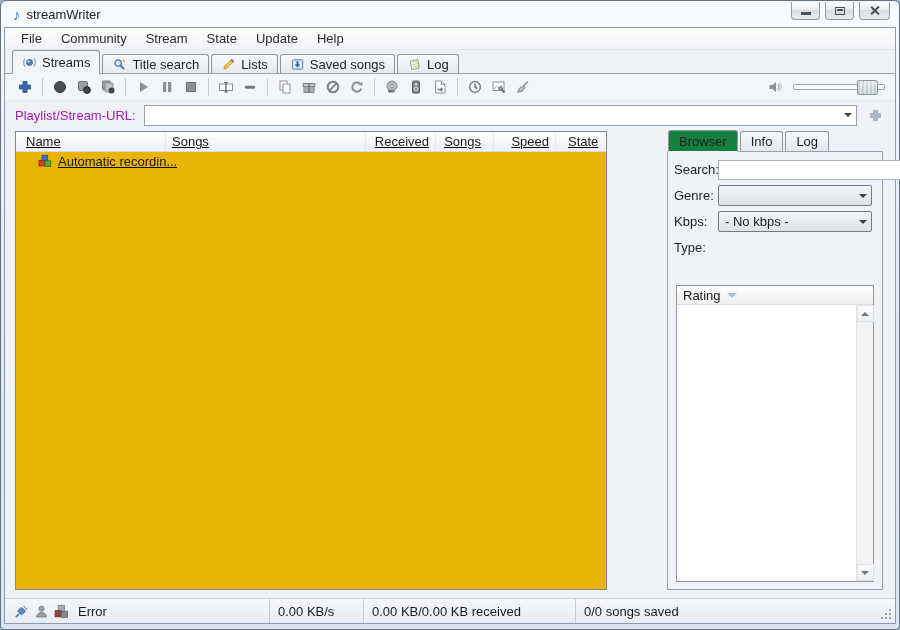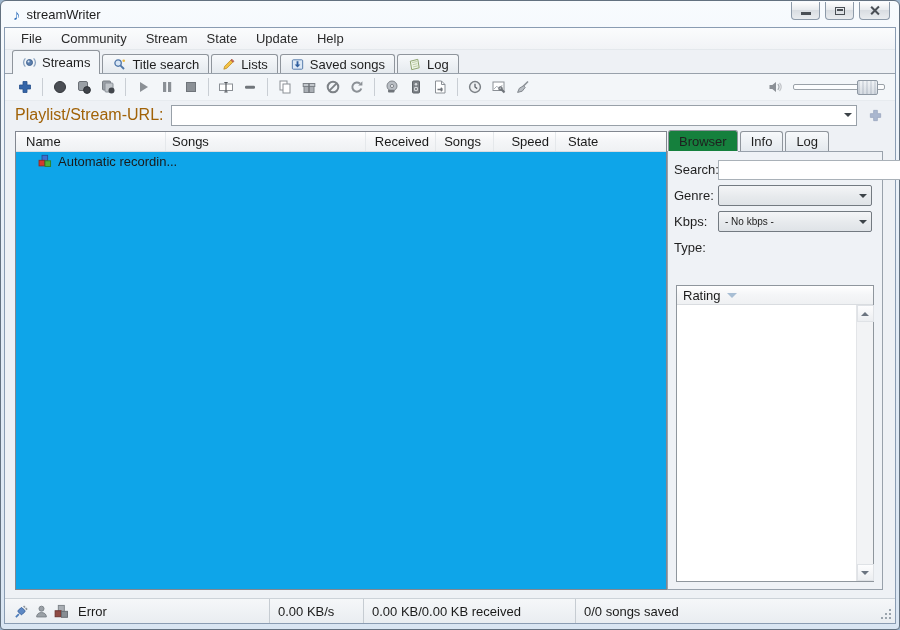--- a/index.html
+++ b/index.html
@@ -47,30 +47,30 @@
   .tbtn { width:24px; height:23px; display:flex; align-items:center; justify-content:center; border-radius:2px; }
   .tbtn svg { width:16px; height:16px; }
   .tsep { width:1px; height:18px; background:#c9ced4; margin:0 5px; }
   .vol { margin-left:auto; display:flex; align-items:center; gap:10px; }
   .vol-track { width:92px; height:6px; border:1px solid #9aa1a8; background:#fcfdfe; border-radius:2px; position:relative; }
   .vol-thumb { position:absolute; top:-5px; width:21px; height:15px; border:1px solid #8d97a2; border-radius:2px;
     background:repeating-linear-gradient(90deg,#dde1e6 0 2px,#f4f6f8 2px 4px), linear-gradient(#fbfcfd,#dfe3e8);
     background-blend-mode:multiply; }
   
   .urlrow { height:28px; display:flex; align-items:center; padding:0 10px; gap:8px; }
-  .url-label { font-size:16px; color:#a16207; white-space:nowrap; }
+  .url-label { font-size:13px; color:#a21caf; white-space:nowrap; }
   .combo { flex:1; height:21px; border:1px solid #98a0a8; background:#fff; display:flex; align-items:center; }
   .combo input { flex:1; border:none; outline:none; height:17px; font:13px "Liberation Sans",sans-serif; padding:0 4px; }
   .combo-arrow { width:17px; height:100%; display:flex; align-items:center; justify-content:center; }
   .arrow-down { width:0; height:0; border-left:4px solid transparent; border-right:4px solid transparent; border-top:4px solid #3c4348; }
   .url-add { width:20px; display:flex; justify-content:center; }
   .url-add svg { width:15px; height:15px; }
   
   .content { flex:1; position:relative; }
-  .stream-list { position:absolute; left:10px; top:2px; width:652px; bottom:8px; border:1px solid #828790; background:#0ea5e9; }
+  .stream-list { position:absolute; left:10px; top:2px; width:592px; bottom:8px; border:1px solid #828790; background:#eab308;text-decoration:underline; }
   .lv-header { height:20px; display:flex; background:linear-gradient(#ffffff,#f5f6f8 45%,#eff1f3); border-bottom:1px solid #d9dce0; font-size:13px; color:#1a1a1a; }
   .lv-header > div { display:flex; align-items:center; border-right:1px solid #e5e8eb; }
   .c-name { width:150px; padding-left:10px; }
   .c-title { width:200px; padding-left:6px; }
   .c-received { width:70px; justify-content:flex-end; padding-right:6px; }
   .c-songs { width:58px; justify-content:flex-end; padding-right:12px; }
   .c-speed { width:62px; justify-content:flex-end; padding-right:6px; }
   .c-state { flex:1; padding-left:12px; border-right:none !important; }
   .lv-row { height:18px; display:flex; align-items:center; font-size:13px; color:#1a1a1a; }
   .row-name { width:350px; display:flex; align-items:flex-start; padding-left:22px; gap:6px; overflow:hidden; }
@@ -81,21 +81,21 @@
   .sp-tabs { height:20px; display:flex; padding-left:1px; position:relative; z-index:2; }
   .sp-tab { height:20px; padding:0 10px; display:flex; align-items:center; font-size:13px; color:#1f1f1f;
     border:1px solid #8f959c; border-bottom:none; border-radius:3px 3px 0 0; background:linear-gradient(#f7f9fb,#e4e9ee); margin-right:2px; }
   .sp-tab.active { background:#15803d; box-shadow:0 1px 0 #eff2f6; height:21px; margin-top:-1px; }
   .sp-page { position:absolute; top:20px; left:0; right:0; bottom:0; border:1px solid #98a1ab; background:#eff2f6; padding:7px 6px 6px 6px; }
   .field-row { display:flex; align-items:center; margin-bottom:5px; height:21px; }
   .field-label { width:44px; font-size:13px; color:#1f1f1f; flex:none; }
   .txt-input { flex:1; height:20px; border:1px solid #a9b1b8; background:#fff; font:13px "Liberation Sans",sans-serif; padding:0 4px; outline:none; }
   .sel { flex:1; height:21px; border:1px solid #737a81; border-radius:2px;
     background:linear-gradient(#f4f5f7,#e7eaed 55%,#dfe3e7); display:flex; align-items:center; margin-right:4px; }
-  .sel .sel-text { flex:1; font-size:10px; color:#1c1c1c; padding-left:6px; white-space:nowrap; overflow:hidden; }
+  .sel .sel-text { flex:1; font-size:13px; color:#1c1c1c; padding-left:6px; white-space:nowrap; overflow:hidden; }
   .rating-list { position:absolute; left:8px; right:8px; top:133px; bottom:7px; border:1px solid #8f969d; background:#fff; }
   .rl-header { height:19px; display:flex; align-items:center; gap:6px; padding-left:6px;
     background:linear-gradient(#ffffff,#f5f6f8 45%,#eff1f3); border-bottom:1px solid #d9dce0; font-size:13px; color:#1a1a1a; }
   .sort-arrow { width:0; height:0; border-left:5px solid transparent; border-right:5px solid transparent; border-top:5px solid #a8bed4; }
   .rl-scroll { position:absolute; top:19px; right:0; bottom:0; width:17px; background:#f2f3f5; border-left:1px solid #e3e5e8; display:flex; flex-direction:column; justify-content:space-between; align-items:center; }
   .sc-btn { width:17px; height:17px; display:flex; align-items:center; justify-content:center; background:linear-gradient(#fdfdfe,#eceef1); border:1px solid #dfe2e6; }
   .tri-up { width:0; height:0; border-left:4px solid transparent; border-right:4px solid transparent; border-bottom:4px solid #6b7480; }
   .tri-dn { width:0; height:0; border-left:4px solid transparent; border-right:4px solid transparent; border-top:4px solid #6b7480; }
   
   .statusbar { height:25px; background:linear-gradient(#f5f7f9,#e9edf1); border-top:1px solid #ccd2d8; display:flex; align-items:center; font-size:13px; color:#1a1a1a; position:relative; }

